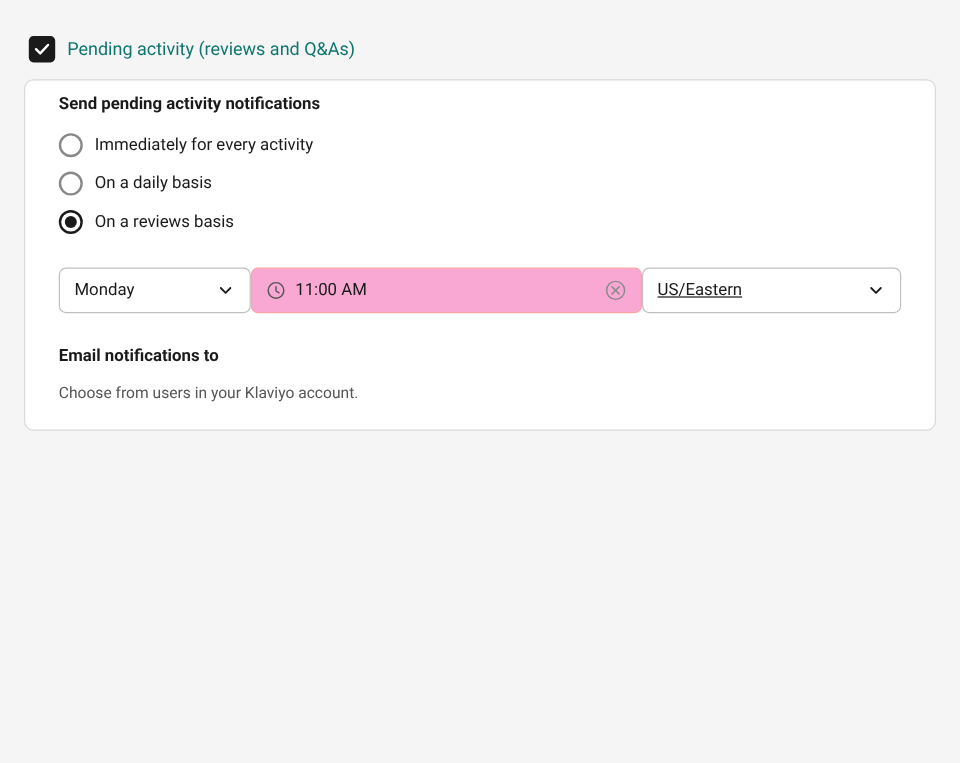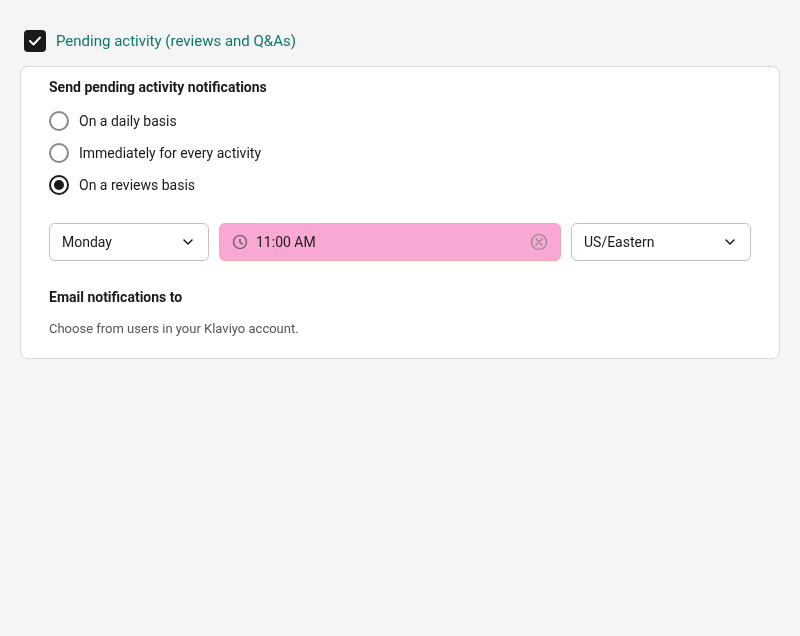--- a/index.html
+++ b/index.html
@@ -112,21 +112,21 @@
       font-size: 14px;
       color: #1a1a1a;
     }
 
     .weekly-section {
       margin-bottom: 28px;
     }
 
     .time-row {
       display: flex;
-      gap: 10px;
+      gap: 0;
       margin-top: 12px;
     }
 
     .select-field {
       display: flex;
       align-items: center;
       justify-content: space-between;
       border: 1px solid #c0c0c0;
       border-radius: 6px;
       padding: 9px 12px;
@@ -135,22 +135,23 @@
       font-size: 14px;
       color: #1a1a1a;
     }
 
     .select-field.day-select {
       width: 160px;
       flex-shrink: 0;
     }
 
     .select-field.timezone-select {
-      width: 180px;
-      flex-shrink: 0;
+      width: 216px;
+      flex-shrink: 0;
+      text-decoration: underline;
     }
 
     .time-input-field {
       flex: 1;
       display: flex;
       align-items: center;
       border: 1px solid #fca5a5;
       border-radius: 6px;
       padding: 9px 12px;
       background: #f9a8d4;
@@ -243,26 +244,26 @@
   </div>
 
   <div class="card">
 
     <div class="section-title">Send pending activity notifications</div>
 
     <div class="radio-group">
 
       <label class="radio-item">
         <div class="radio-outer"></div>
-        <span class="radio-label">On a daily basis</span>
+        <span class="radio-label">Immediately for every activity</span>
       </label>
 
       <label class="radio-item">
         <div class="radio-outer"></div>
-        <span class="radio-label">Immediately for every activity</span>
+        <span class="radio-label">On a daily basis</span>
       </label>
 
       <label class="radio-item">
         <div class="radio-outer selected">
           <div class="radio-inner"></div>
         </div>
         <span class="radio-label">On a reviews basis</span>
       </label>
 
     </div>

